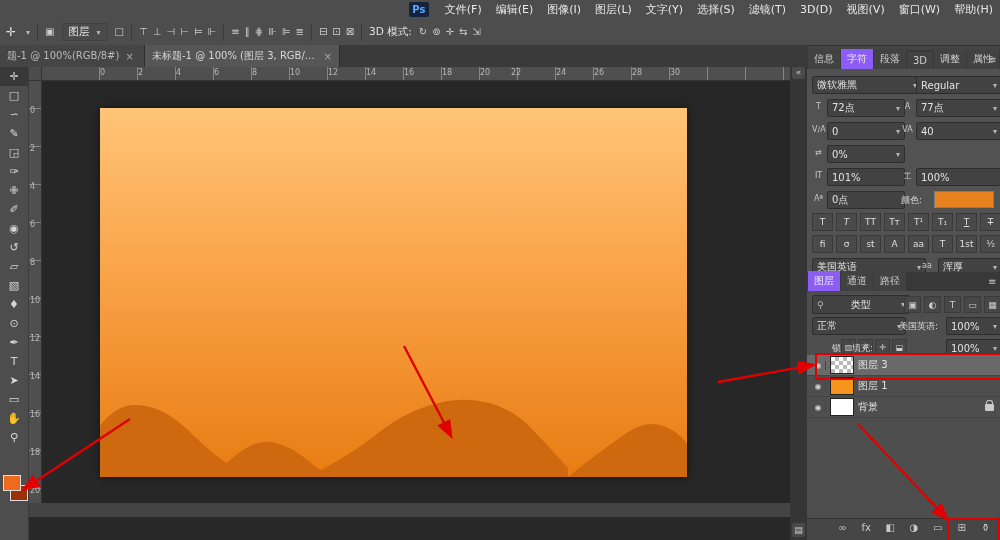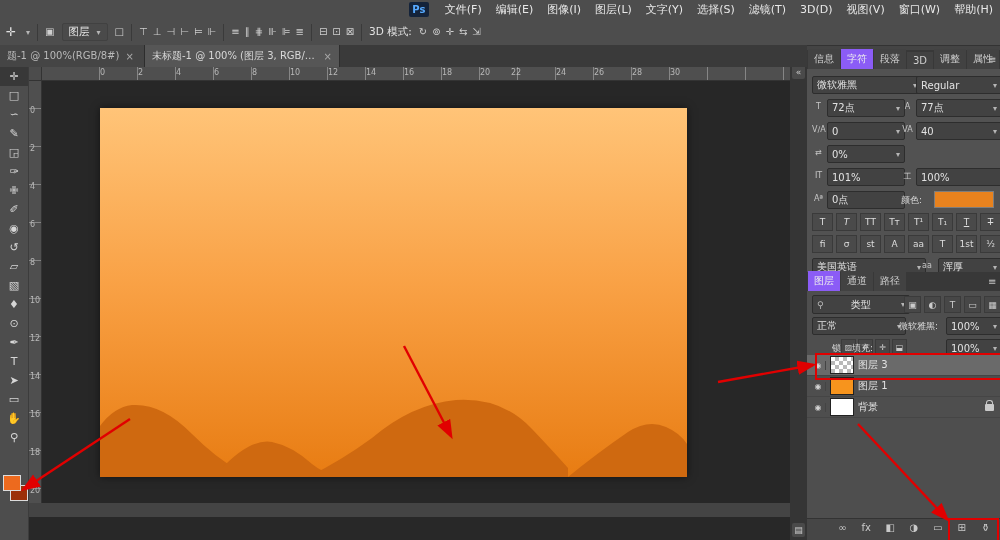--- a/index.html
+++ b/index.html
@@ -370,21 +370,21 @@
       <span class="mini-icon">◐</span>
       <span class="mini-icon">T</span>
       <span class="mini-icon">▭</span>
       <span class="mini-icon">▦</span>
     </div>
 
   <div class="field" style="left:812px;top:317px;width:84px;height:16px;">
     <span>正常</span>
     <span class="caret">▾</span>
   </div>
-  <span class="flabel" style="left:899px;top:320px;">微软雅黑:</span>
+  <span class="flabel" style="left:899px;top:320px;">美国英语:</span>
   <div class="field" style="left:946px;top:317px;width:46px;height:16px;">
     <span>100%</span>
     <span class="caret">▾</span>
   </div>
 
   <span class="flabel" style="left:812px;top:342px;margin-left:20px;">锁定:</span>
   <div class="btn-row" style="left:841px;top:339px;gap:2px;">
       <span class="lock-mini">▨</span>
       <span class="lock-mini">✐</span>
       <span class="lock-mini">✛</span>

